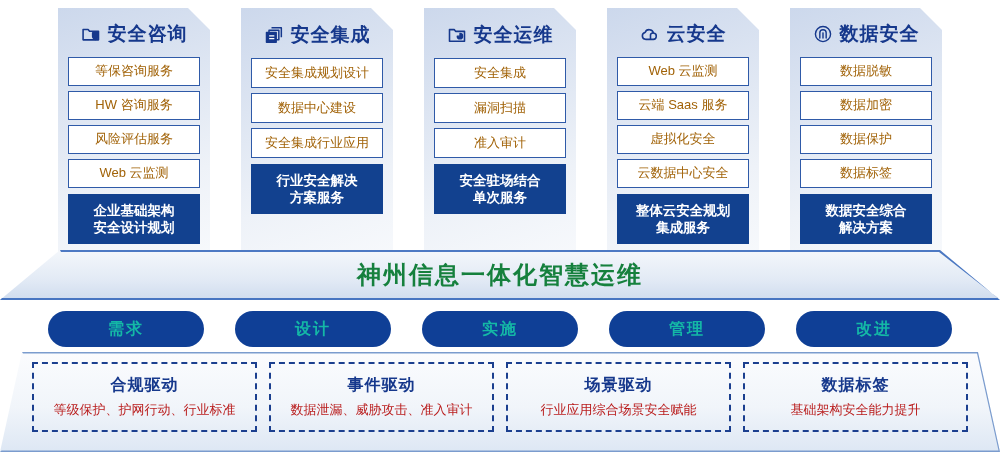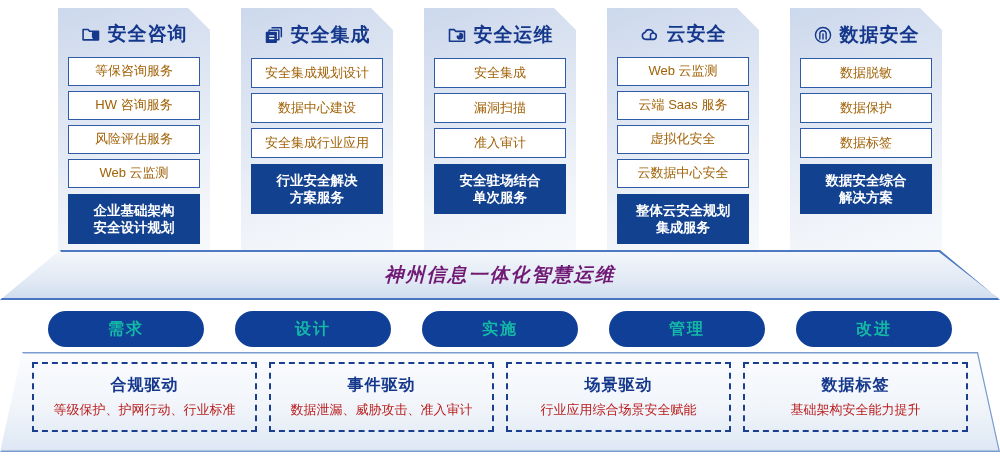--- a/index.html
+++ b/index.html
@@ -71,21 +71,21 @@
   #banner-edge{
     position:absolute;inset:0;
     background:#2f63b8;
     -webkit-clip-path:polygon(60px 0, 940px 0, 1000px 100%, 0 100%, 2px calc(100% - 2px), 998px calc(100% - 2px), 939px 2px, 61px 2px);
     clip-path:polygon(60px 0, 940px 0, 1000px 100%, 0 100%, 2px calc(100% - 2px), 998px calc(100% - 2px), 939px 2px, 61px 2px);
     opacity:.85;
   }
   #banner-text{
     position:absolute;inset:0;
     display:flex;align-items:center;justify-content:center;
-    font-size:19px;font-weight:bold;color:#701a75;letter-spacing:2px;font-style:italic;
+    font-size:24px;font-weight:bold;color:#15803d;letter-spacing:2px;
   }
 
   
   #pills{
     position:absolute;left:0;top:311px;width:1000px;height:36px;
     display:flex;justify-content:space-between;
     padding:0 48px;box-sizing:border-box;
   }
   .pill{
     width:156px;height:36px;border-radius:18px;
@@ -218,20 +218,21 @@
         <span class="col-icon">
           <svg viewBox="0 0 24 24" width="20" height="20" fill="none" stroke="#16388c" stroke-width="1.7" stroke-linecap="round">
             <circle cx="12" cy="12" r="9.1"></circle>
             <path d="M8.2 16.8V10.6a3.8 3.8 0 0 1 7.6 0v6.2"></path>
             <path d="M12 16.8v-6.2"></path>
           </svg>
         </span>
         <span class="col-title">数据安全</span>
       </div>
       <div class="item">数据脱敏</div>
+      <div class="item">数据加密</div>
       <div class="item">数据保护</div>
       <div class="item">数据标签</div>
       <div class="item-footer">
         <span>数据安全综合</span>
         <span>解决方案</span>
       </div>
     </div>
 
   </div>
 

